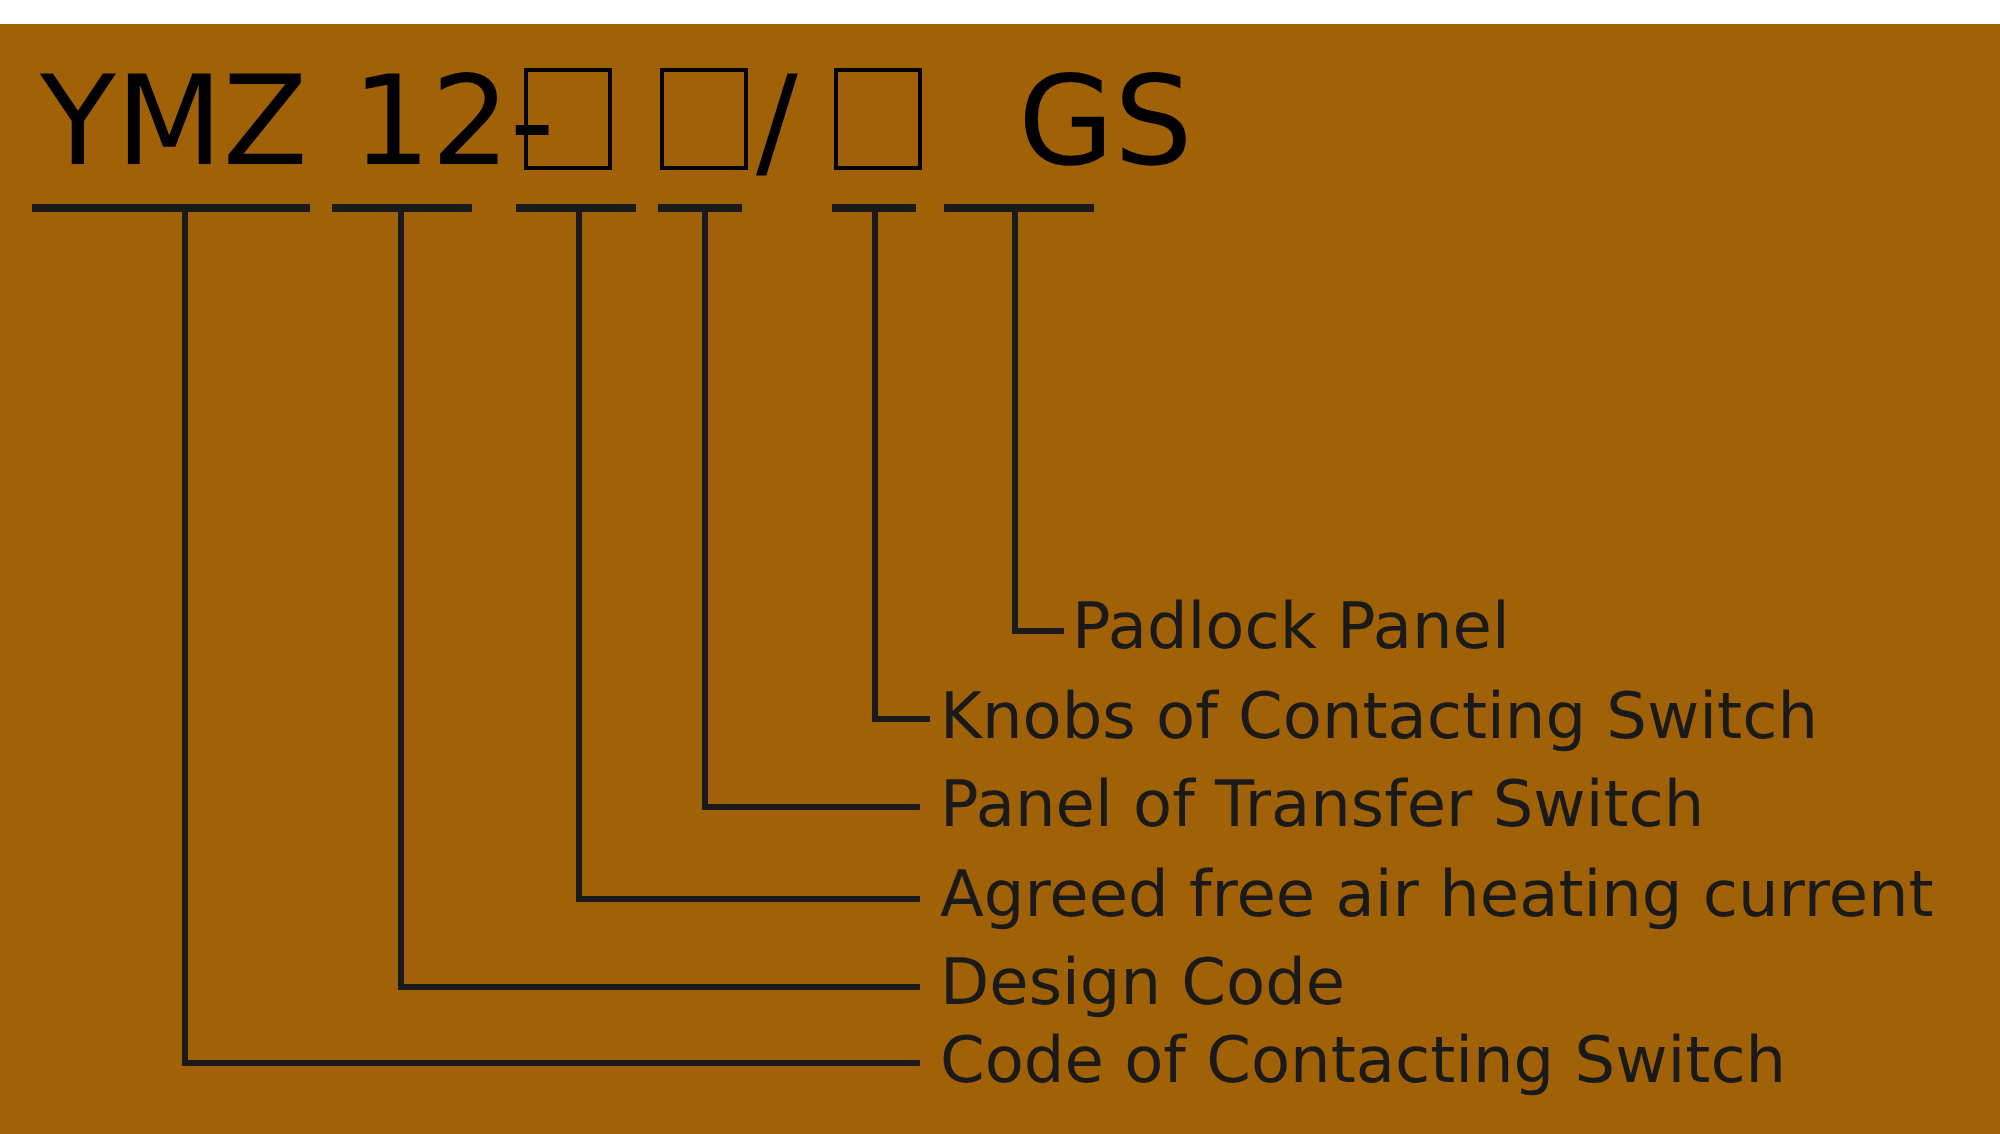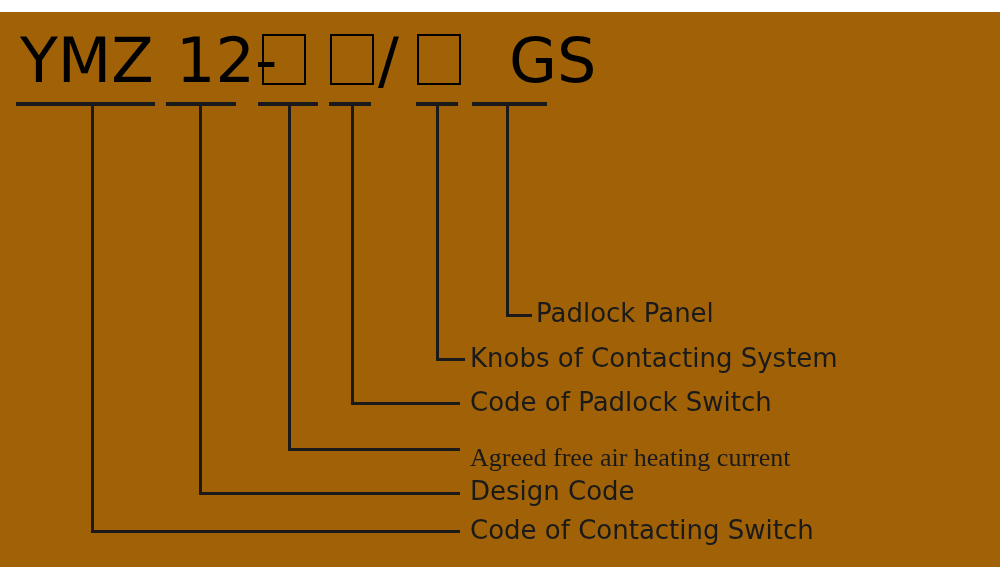--- a/index.html
+++ b/index.html
@@ -16,21 +16,21 @@
   
   .rule{position:absolute;height:4px;background:#1a1a1a;}
 
   
   .vline{position:absolute;width:2.5px;background:#1a1a1a;}
 
   
   .hline{position:absolute;height:2.5px;background:#1a1a1a;}
 
   
-  .label{position:absolute;font-size:26px;line-height:31px;color:#1a1a1a;white-space:nowrap;}
+  .label{position:absolute;font-size:32px;line-height:31px;color:#1a1a1a;white-space:nowrap;}
 </style>
 </head>
 <body>
 
 <div id="stage">
 
   <div class="code-row">
 
     <span class="code-token" style="left:20px;top:18px;">YMZ</span>
 
@@ -53,29 +53,29 @@
   <div class="rule" style="left:329px;top:90px;width:42px;"></div>
   <div class="rule" style="left:416px;top:90px;width:42px;"></div>
   <div class="rule" style="left:472px;top:90px;width:75px;"></div>
 
   <div class="vline" style="left:506px;top:92px;height:213px;"></div>
   <div class="hline" style="left:506px;top:302px;width:26px;"></div>
   <div class="label" style="left:536px;top:286px;">Padlock Panel</div>
 
   <div class="vline" style="left:436px;top:92px;height:257px;"></div>
   <div class="hline" style="left:436px;top:346px;width:29px;"></div>
-  <div class="label" style="left:470px;top:331px;">Knobs of Contacting System</div>
+  <div class="label" style="left:470px;top:331px;">Knobs of Contacting Switch</div>
 
   <div class="vline" style="left:351px;top:92px;height:301px;"></div>
   <div class="hline" style="left:351px;top:390px;width:109px;"></div>
-  <div class="label" style="left:470px;top:375px;">Code of Padlock Switch</div>
+  <div class="label" style="left:470px;top:375px;">Panel of Transfer Switch</div>
 
   <div class="vline" style="left:288px;top:92px;height:347px;"></div>
   <div class="hline" style="left:288px;top:436px;width:172px;"></div>
-  <div class="label" style="left:470px;top:430px;font-family:Liberation Serif, serif;">Agreed free air heating current</div>
+  <div class="label" style="left:470px;top:420px;">Agreed free air heating current</div>
 
   <div class="vline" style="left:199px;top:92px;height:391px;"></div>
   <div class="hline" style="left:199px;top:480px;width:261px;"></div>
   <div class="label" style="left:470px;top:464px;">Design Code</div>
 
   <div class="vline" style="left:91px;top:92px;height:429px;"></div>
   <div class="hline" style="left:91px;top:518px;width:369px;"></div>
   <div class="label" style="left:470px;top:503px;">Code of Contacting Switch</div>
 
 </div>

